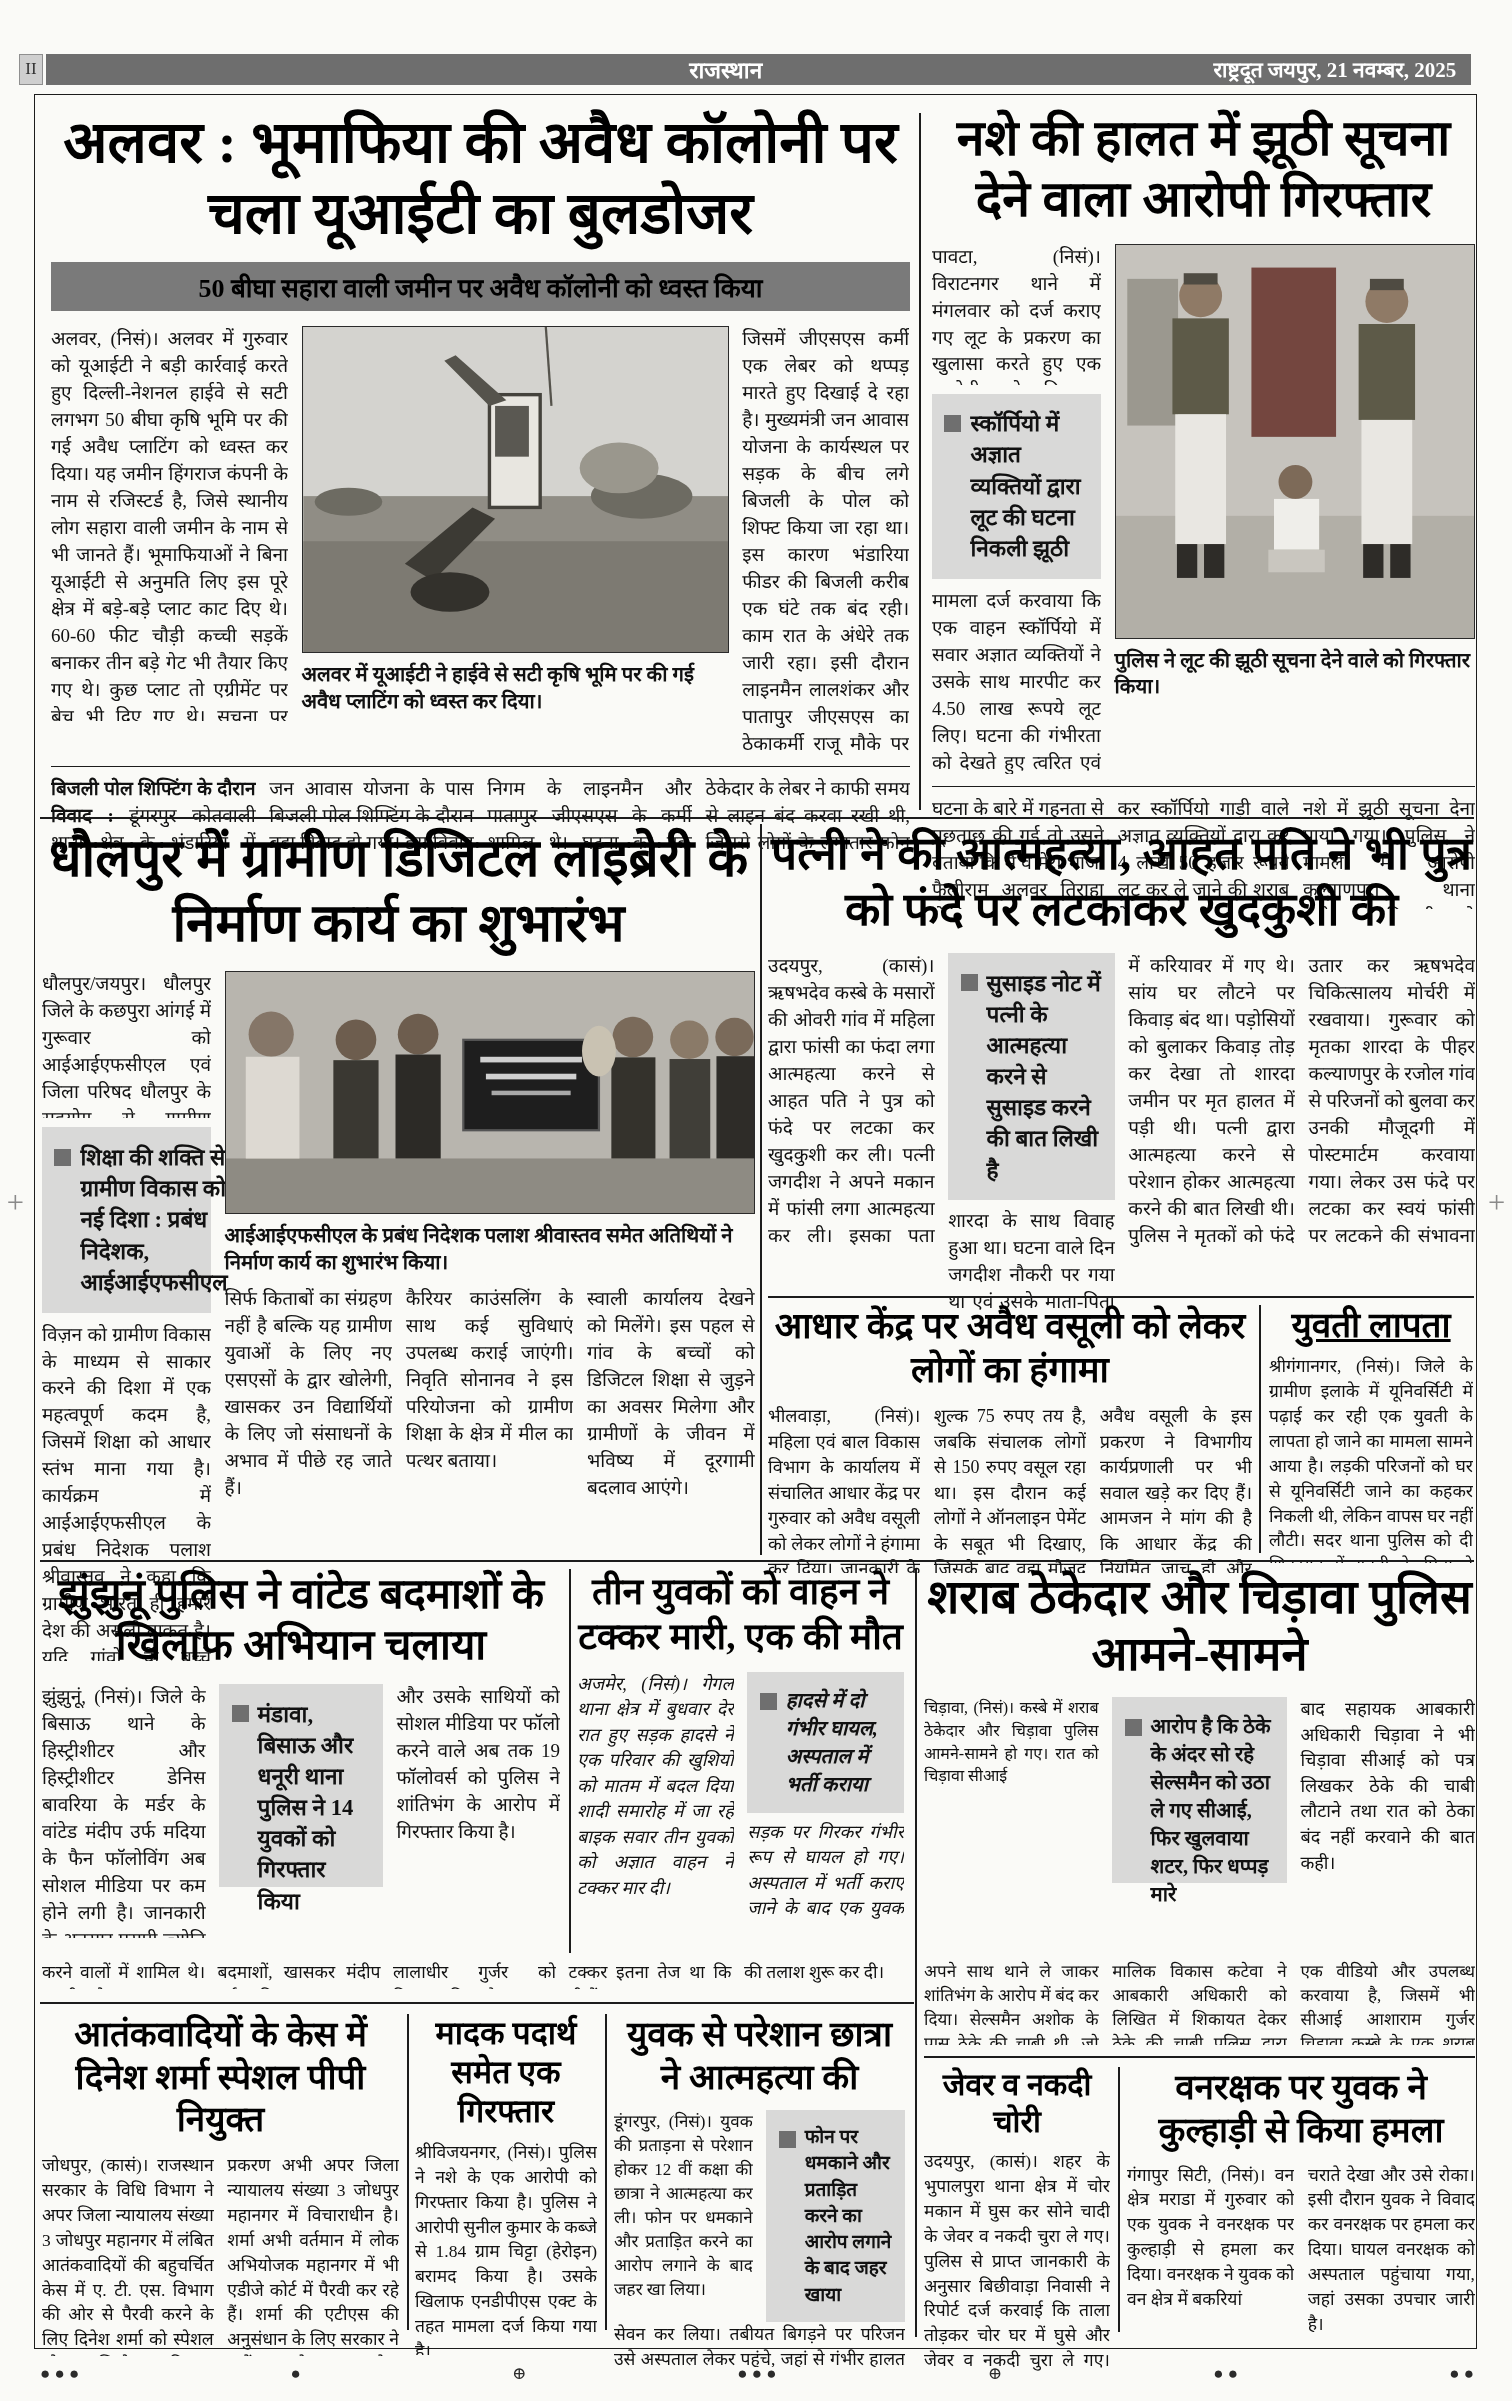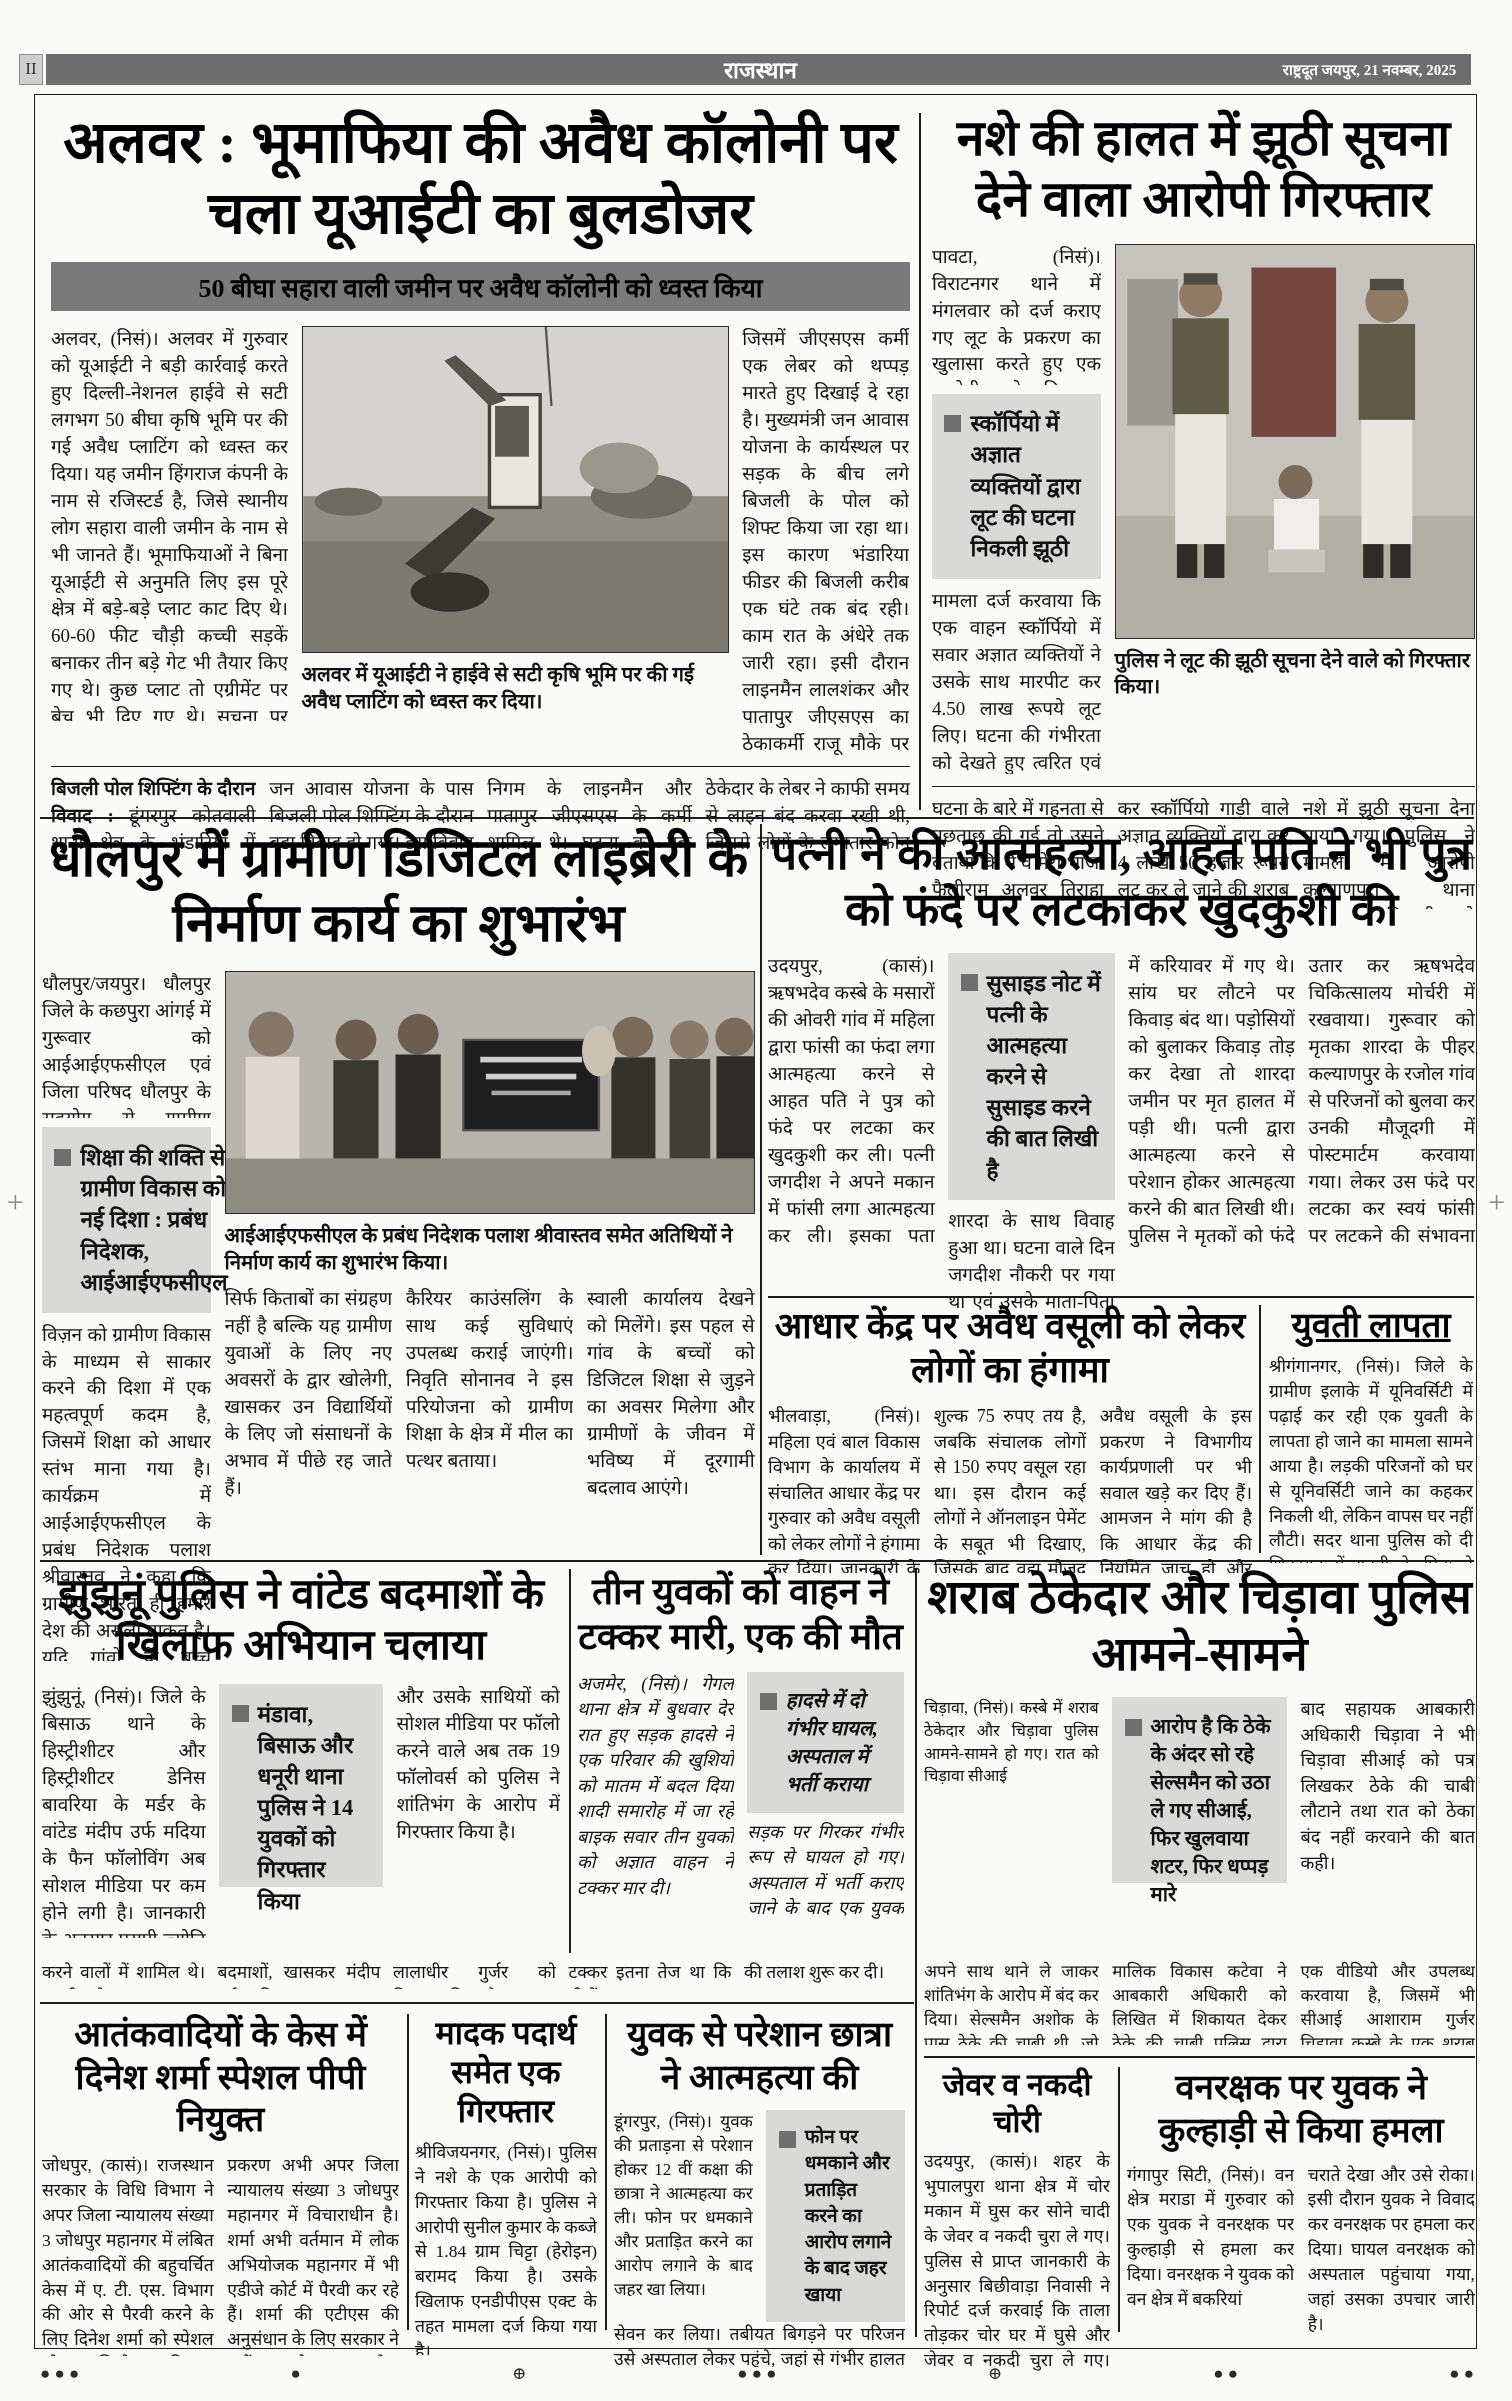--- a/index.html
+++ b/index.html
@@ -7,21 +7,21 @@
         font-family:"Liberation Serif","DejaVu Serif",serif;color:#111;overflow:hidden;}
   .abs{position:absolute;}
   .frame{position:absolute;left:34px;top:94px;width:1443px;height:2255px;
          border:1.7px solid #1c1c1c;box-sizing:border-box;}
   .hdrbar{position:absolute;left:46px;top:54px;width:1425px;height:30.5px;background:#6e6e6e;
           display:flex;align-items:center;color:#fff;}
   .pageno{position:absolute;left:19px;top:54px;width:24px;height:30.5px;background:#cfcfcf;
           border:0.6px solid #8f8f8f;display:flex;align-items:center;justify-content:center;
           font-size:17px;color:#333;box-sizing:border-box;}
   .section{flex:1;text-align:center;font-weight:bold;font-size:22.6px;padding-left:192px;}
-  .masthead{font-weight:bold;font-size:15px;padding-right:14.7px;white-space:nowrap;}
+  .masthead{font-weight:bold;font-size:21px;padding-right:14.7px;white-space:nowrap;}
   .hl{font-weight:bold;text-align:center;line-height:1.22;color:#000;}
   .subbar{background:#7a7a7a;color:#000;font-weight:bold;text-align:center;
           font-size:26px;padding:6.8px 0;margin-top:12.4px;}
   .cols{display:flex;gap:13.6px;}
   .col{font-size:19px;line-height:1.42;text-align:justify;}
   .clip{overflow:hidden;}
   .graybox{background:#d9d9d8;padding:14.7px 12.4px;font-weight:bold;font-size:22.6px;
            line-height:1.38;display:flex;gap:9px;box-sizing:border-box;}
   .graybox .sq{width:17px;height:17px;background:#6f6f6f;flex:none;margin-top:6.8px;}
   .caption{font-weight:bold;font-size:20.3px;line-height:1.3;margin-top:8px;}
@@ -166,21 +166,21 @@
               <rect x="682" y="151" width="78" height="179" fill="#34322c"></rect>
             <circle cx="820" cy="120" r="34" fill="#8a7a68"></circle>
               <rect x="785" y="154" width="72" height="176" fill="#403e38"></rect>
             <circle cx="900" cy="115" r="34" fill="#7a6a5a"></circle>
               <rect x="868" y="149" width="68" height="181" fill="#2e2c28"></rect>
             <ellipse cx="660" cy="140" rx="30" ry="45" fill="#c9c2b2"></ellipse>
           </svg>
         </div>
         <div class="caption">आईआईएफसीएल के प्रबंध निदेशक पलाश श्रीवास्तव समेत अतिथियों ने निर्माण कार्य का शुभारंभ किया।</div>
         <div class="cols" style="margin-top:11.3px;">
-          <div class="col clip" style="flex:1;height:248px;">सिर्फ किताबों का संग्रहण नहीं है बल्कि यह ग्रामीण युवाओं के लिए नए अवसरों के द्वार खोलेगी, खासकर उन विद्यार्थियों के लिए जो संसाधनों के अभाव में पीछे रह जाते हैं।</div>
+          <div class="col clip" style="flex:1;height:248px;">सिर्फ किताबों का संग्रहण नहीं है बल्कि यह ग्रामीण युवाओं के लिए नए एसएसों के द्वार खोलेगी, खासकर उन विद्यार्थियों के लिए जो संसाधनों के अभाव में पीछे रह जाते हैं।</div>
           <div class="col clip" style="flex:1;height:248px;">कैरियर काउंसलिंग के साथ कई सुविधाएं उपलब्ध कराई जाएंगी। निवृति सोनानव ने इस परियोजना को ग्रामीण शिक्षा के क्षेत्र में मील का पत्थर बताया।</div>
           <div class="col clip" style="flex:1;height:248px;">स्वाली कार्यालय देखने को मिलेंगे। इस पहल से गांव के बच्चों को डिजिटल शिक्षा से जुड़ने का अवसर मिलेगा और ग्रामीणों के जीवन में भविष्य में दूरगामी बदलाव आएंगे।</div>
         </div>
       </div>
     </div>
   </div>
 
   <div class="abs" style="left:768px;top:826px;width:707px;">
     <div class="hl" style="font-size:46px;">पत्नी ने की आत्महत्या, आहत पति ने भी पुत्र को फंदे पर लटकाकर खुदकुशी की</div>
     <div class="cols" style="margin-top:14.7px;">

